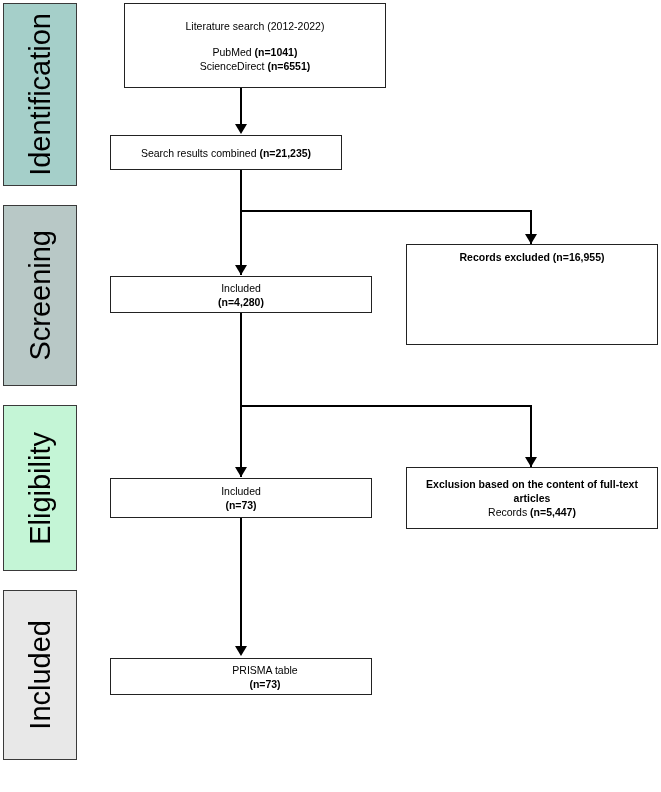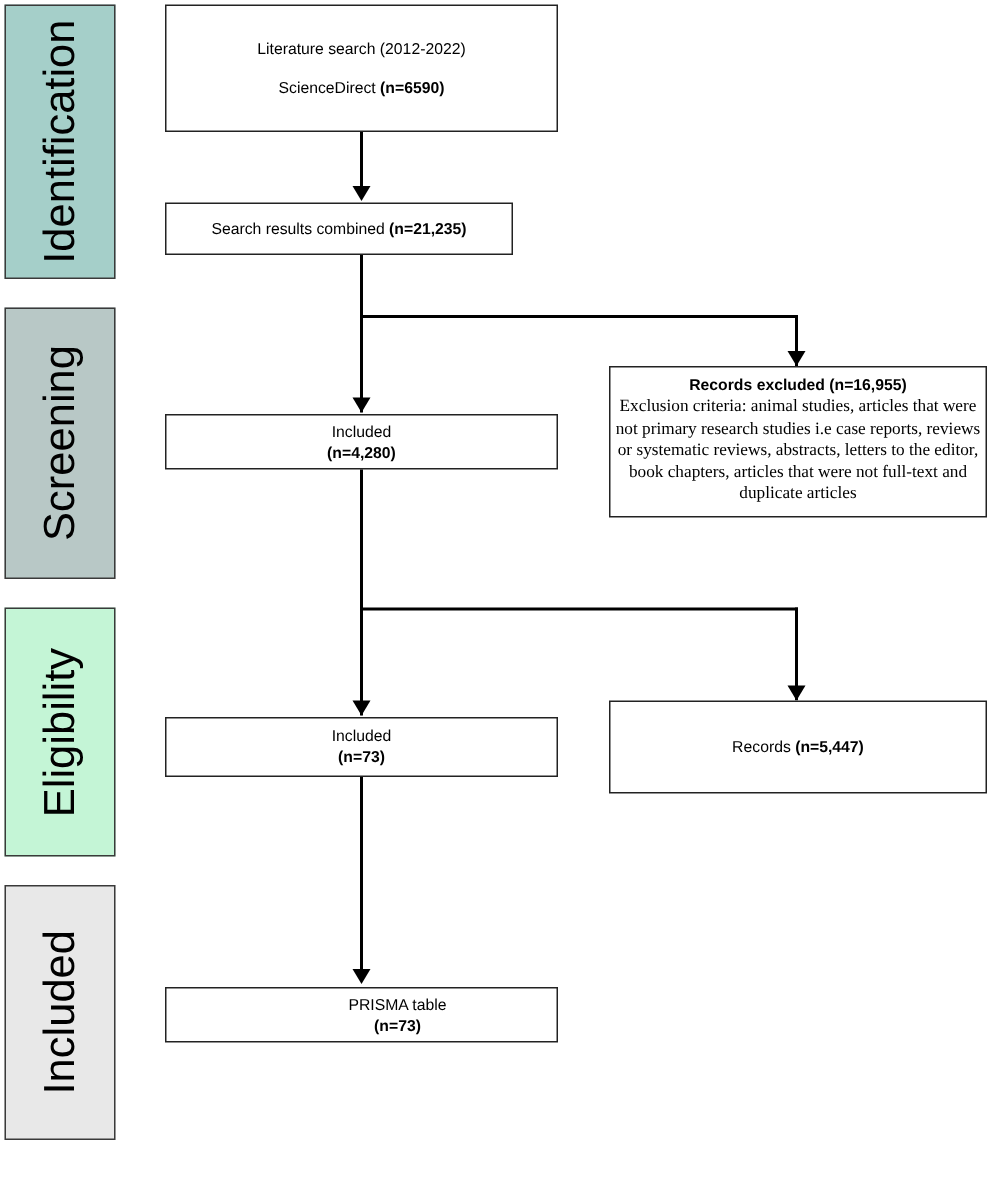--- a/index.html
+++ b/index.html
@@ -59,28 +59,29 @@
     line-height: 14px;
   }
   .fbox .ln { display: block; width: 100%; }
   .b { font-weight: bold; }
   .serif {
     font-family: "Liberation Serif", serif;
     font-size: 11.5px;
     line-height: 14.5px;
   }
 
-  #box-search   { left: 110px; top: 3px;   width: 262px; height: 85px; }
+  #box-search   { left: 124px; top: 3px;   width: 262px; height: 85px; }
   #box-search .head { margin-bottom: 12px; }
   #box-combined { left: 110px; top: 135px; width: 232px; height: 35px; }
   #box-included-screening { left: 110px; top: 276px; width: 262px; height: 37px; }
   #box-excluded-records {
     left: 406px; top: 244px; width: 252px; height: 101px;
     justify-content: flex-start;
     padding-top: 5px;
+    gap: 40px;
   }
   #box-included-eligibility { left: 110px; top: 478px; width: 262px; height: 40px; }
   #box-exclusion-content { left: 406px; top: 467px; width: 252px; height: 62px; }
   #box-prisma { left: 110px; top: 658px; width: 262px; height: 37px; padding-left: 48px; }
 
   
   .vline {
     position: absolute;
     width: 2px;
     background: #000000;
@@ -112,21 +113,22 @@
   </div>
   <div class="stage" id="stage-eligibility" style="background:#c4f5d6;">
     <span class="stage-label">Eligibility</span>
   </div>
   <div class="stage" id="stage-included" style="background:#e8e8e8;">
     <span class="stage-label">Included</span>
   </div>
 
   <div class="fbox" id="box-search">
     <span class="ln head">Literature search (2012-2022)</span>
-    <span class="ln"><span>ScienceDirect </span><span class="b">(n=6590)</span></span>
+    <span class="ln"><span>PubMed </span><span class="b">(n=1041)</span></span>
+    <span class="ln"><span>ScienceDirect </span><span class="b">(n=6551)</span></span>
   </div>
 
   <div class="vline" style="left:240px; top:88px; height:37px;"></div>
   <div class="arrowhead" style="left:235px; top:124px;"></div>
 
   <div class="fbox" id="box-combined">
     <span class="ln"><span>Search results combined </span><span class="b">(n=21,235)</span></span>
   </div>
 
   <div class="vline" style="left:240px; top:170px; height:105px;"></div>
@@ -135,35 +137,35 @@
   <div class="vline" style="left:530px; top:210px; height:34px;"></div>
   <div class="arrowhead" style="left:525px; top:234px;"></div>
 
   <div class="fbox" id="box-included-screening">
     <span class="ln">Included</span>
     <span class="ln b">(n=4,280)</span>
   </div>
 
   <div class="fbox" id="box-excluded-records">
     <span class="ln b">Records excluded (n=16,955)</span>
-    <span class="ln serif">Exclusion criteria: animal studies, articles that were not primary research studies i.e case reports, reviews or systematic reviews, abstracts, letters to the editor, book chapters, articles that were not full-text and duplicate articles</span>
   </div>
 
   <div class="vline" style="left:240px; top:313px; height:164px;"></div>
   <div class="arrowhead" style="left:235px; top:467px;"></div>
   <div class="hline" style="left:240px; top:405px; width:292px;"></div>
   <div class="vline" style="left:530px; top:405px; height:62px;"></div>
   <div class="arrowhead" style="left:525px; top:457px;"></div>
 
   <div class="fbox" id="box-included-eligibility">
     <span class="ln">Included</span>
     <span class="ln b">(n=73)</span>
   </div>
 
   <div class="fbox" id="box-exclusion-content">
+    <span class="ln b">Exclusion based on the content of full-text articles</span>
     <span class="ln"><span>Records </span><span class="b">(n=5,447)</span></span>
   </div>
 
   <div class="vline" style="left:240px; top:518px; height:130px;"></div>
   <div class="arrowhead" style="left:235px; top:646px;"></div>
 
   <div class="fbox" id="box-prisma">
     <span class="ln">PRISMA table</span>
     <span class="ln b">(n=73)</span>
   </div>

